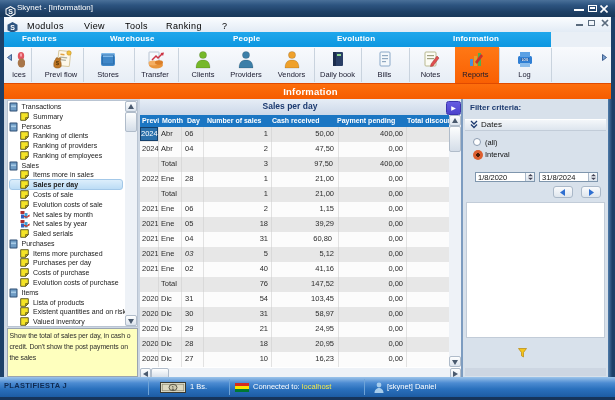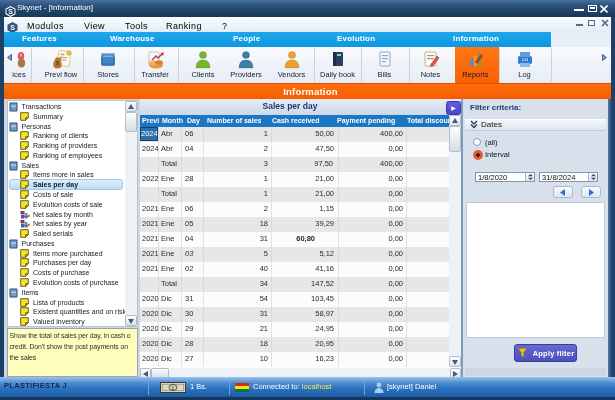--- a/index.html
+++ b/index.html
@@ -510,42 +510,42 @@
       <div class="c" style="left:45px;">05</div>
       <div class="c num" style="left:63px;width:65px;">18</div>
       <div class="c num" style="left:131px;width:63px;">39,29</div>
       <div class="c num" style="left:196px;width:67px;">0,00</div>
     </div>
     <div class="row w" style="top: 232px;">
       <div class="c" style="left:2px;">2021</div>
       <div class="c" style="left:21px;">Ene</div>
       <div class="c" style="left:45px;">04</div>
       <div class="c num" style="left:63px;width:65px;">31</div>
-      <div class="c num" style="left:131px;width:44px;font-weight:bold;">60,80</div>
+      <div class="c num" style="left:148px;width:44px;">60,80</div>
       <div class="c num" style="left:196px;width:67px;">0,00</div>
     </div>
     <div class="row g" style="top: 247px;">
       <div class="c" style="left:2px;">2021</div>
       <div class="c" style="left:21px;">Ene</div>
       <div class="c" style="left:45px;font-style:italic;">03</div>
       <div class="c num" style="left:63px;width:65px;">5</div>
       <div class="c num" style="left:131px;width:63px;">5,12</div>
       <div class="c num" style="left:196px;width:67px;">0,00</div>
     </div>
     <div class="row w" style="top: 262px;">
       <div class="c" style="left:2px;">2021</div>
       <div class="c" style="left:21px;">Ene</div>
       <div class="c" style="left:45px;">02</div>
       <div class="c num" style="left:63px;width:65px;">40</div>
       <div class="c num" style="left:131px;width:63px;">41,16</div>
       <div class="c num" style="left:196px;width:67px;">0,00</div>
     </div>
     <div class="row g" style="top: 277px;">
       <div class="c" style="left:21px;">Total</div>
-      <div class="c num" style="left:63px;width:65px;">34</div>
+      <div class="c num" style="left:63px;width:65px;">76</div>
       <div class="c num" style="left:131px;width:63px;">147,52</div>
       <div class="c num" style="left:196px;width:67px;">0,00</div>
     </div>
     <div class="row w" style="top: 292px;">
       <div class="c" style="left:2px;">2020</div>
       <div class="c" style="left:21px;">Dic</div>
       <div class="c" style="left:45px;">31</div>
       <div class="c num" style="left:63px;width:65px;">54</div>
       <div class="c num" style="left:131px;width:63px;">103,45</div>
       <div class="c num" style="left:196px;width:67px;">0,00</div>
@@ -637,21 +637,20 @@
 
   <div class="navbtn" style="left:90px;"></div>
   <div class="navbtn" style="left:118px;"></div>
   <svg style="position:absolute;left:97px;top:90px;" width="6" height="7" viewBox="0 0 6 7">
       <polygon points="5,0 5,7 0,3.5" fill="#2f6fd0"></polygon>
     </svg>
   <svg style="position:absolute;left:125px;top:90px;" width="6" height="7" viewBox="0 0 6 7">
       <polygon points="1,0 1,7 6,3.5" fill="#2f6fd0"></polygon>
     </svg>
   <div id="filterwhite"></div>
-  <div id="applybtn">Apply filter</div>
   <svg style="position:absolute;left:55px;top:248.5px;" width="9" height="10" viewBox="0 0 9 10">
       <path d="M0.5,0.5 L8.5,0.5 L5.5,4.5 L5.5,9 L3.5,7.8 L3.5,4.5 Z" fill="#f5c518" stroke="#b8860b" stroke-width="0.7"></path>
     </svg>
   <div id="filterstrip"></div>
 </div>
 <div class="abs" style="left:608px;top:99px;width:7px;height:279px;background:linear-gradient(90deg,#4f7cab,#1d4068 60%);"></div>
 
 <div class="abs" id="statusbar">
   <div style="position:absolute;left:4px;top:3.5px;color:#0e2a52;font-size:7.5px;font-weight:bold;letter-spacing:0.3px;">PLASTIFIESTA J</div>
   <div class="sdiv" style="left:148px;"></div>

